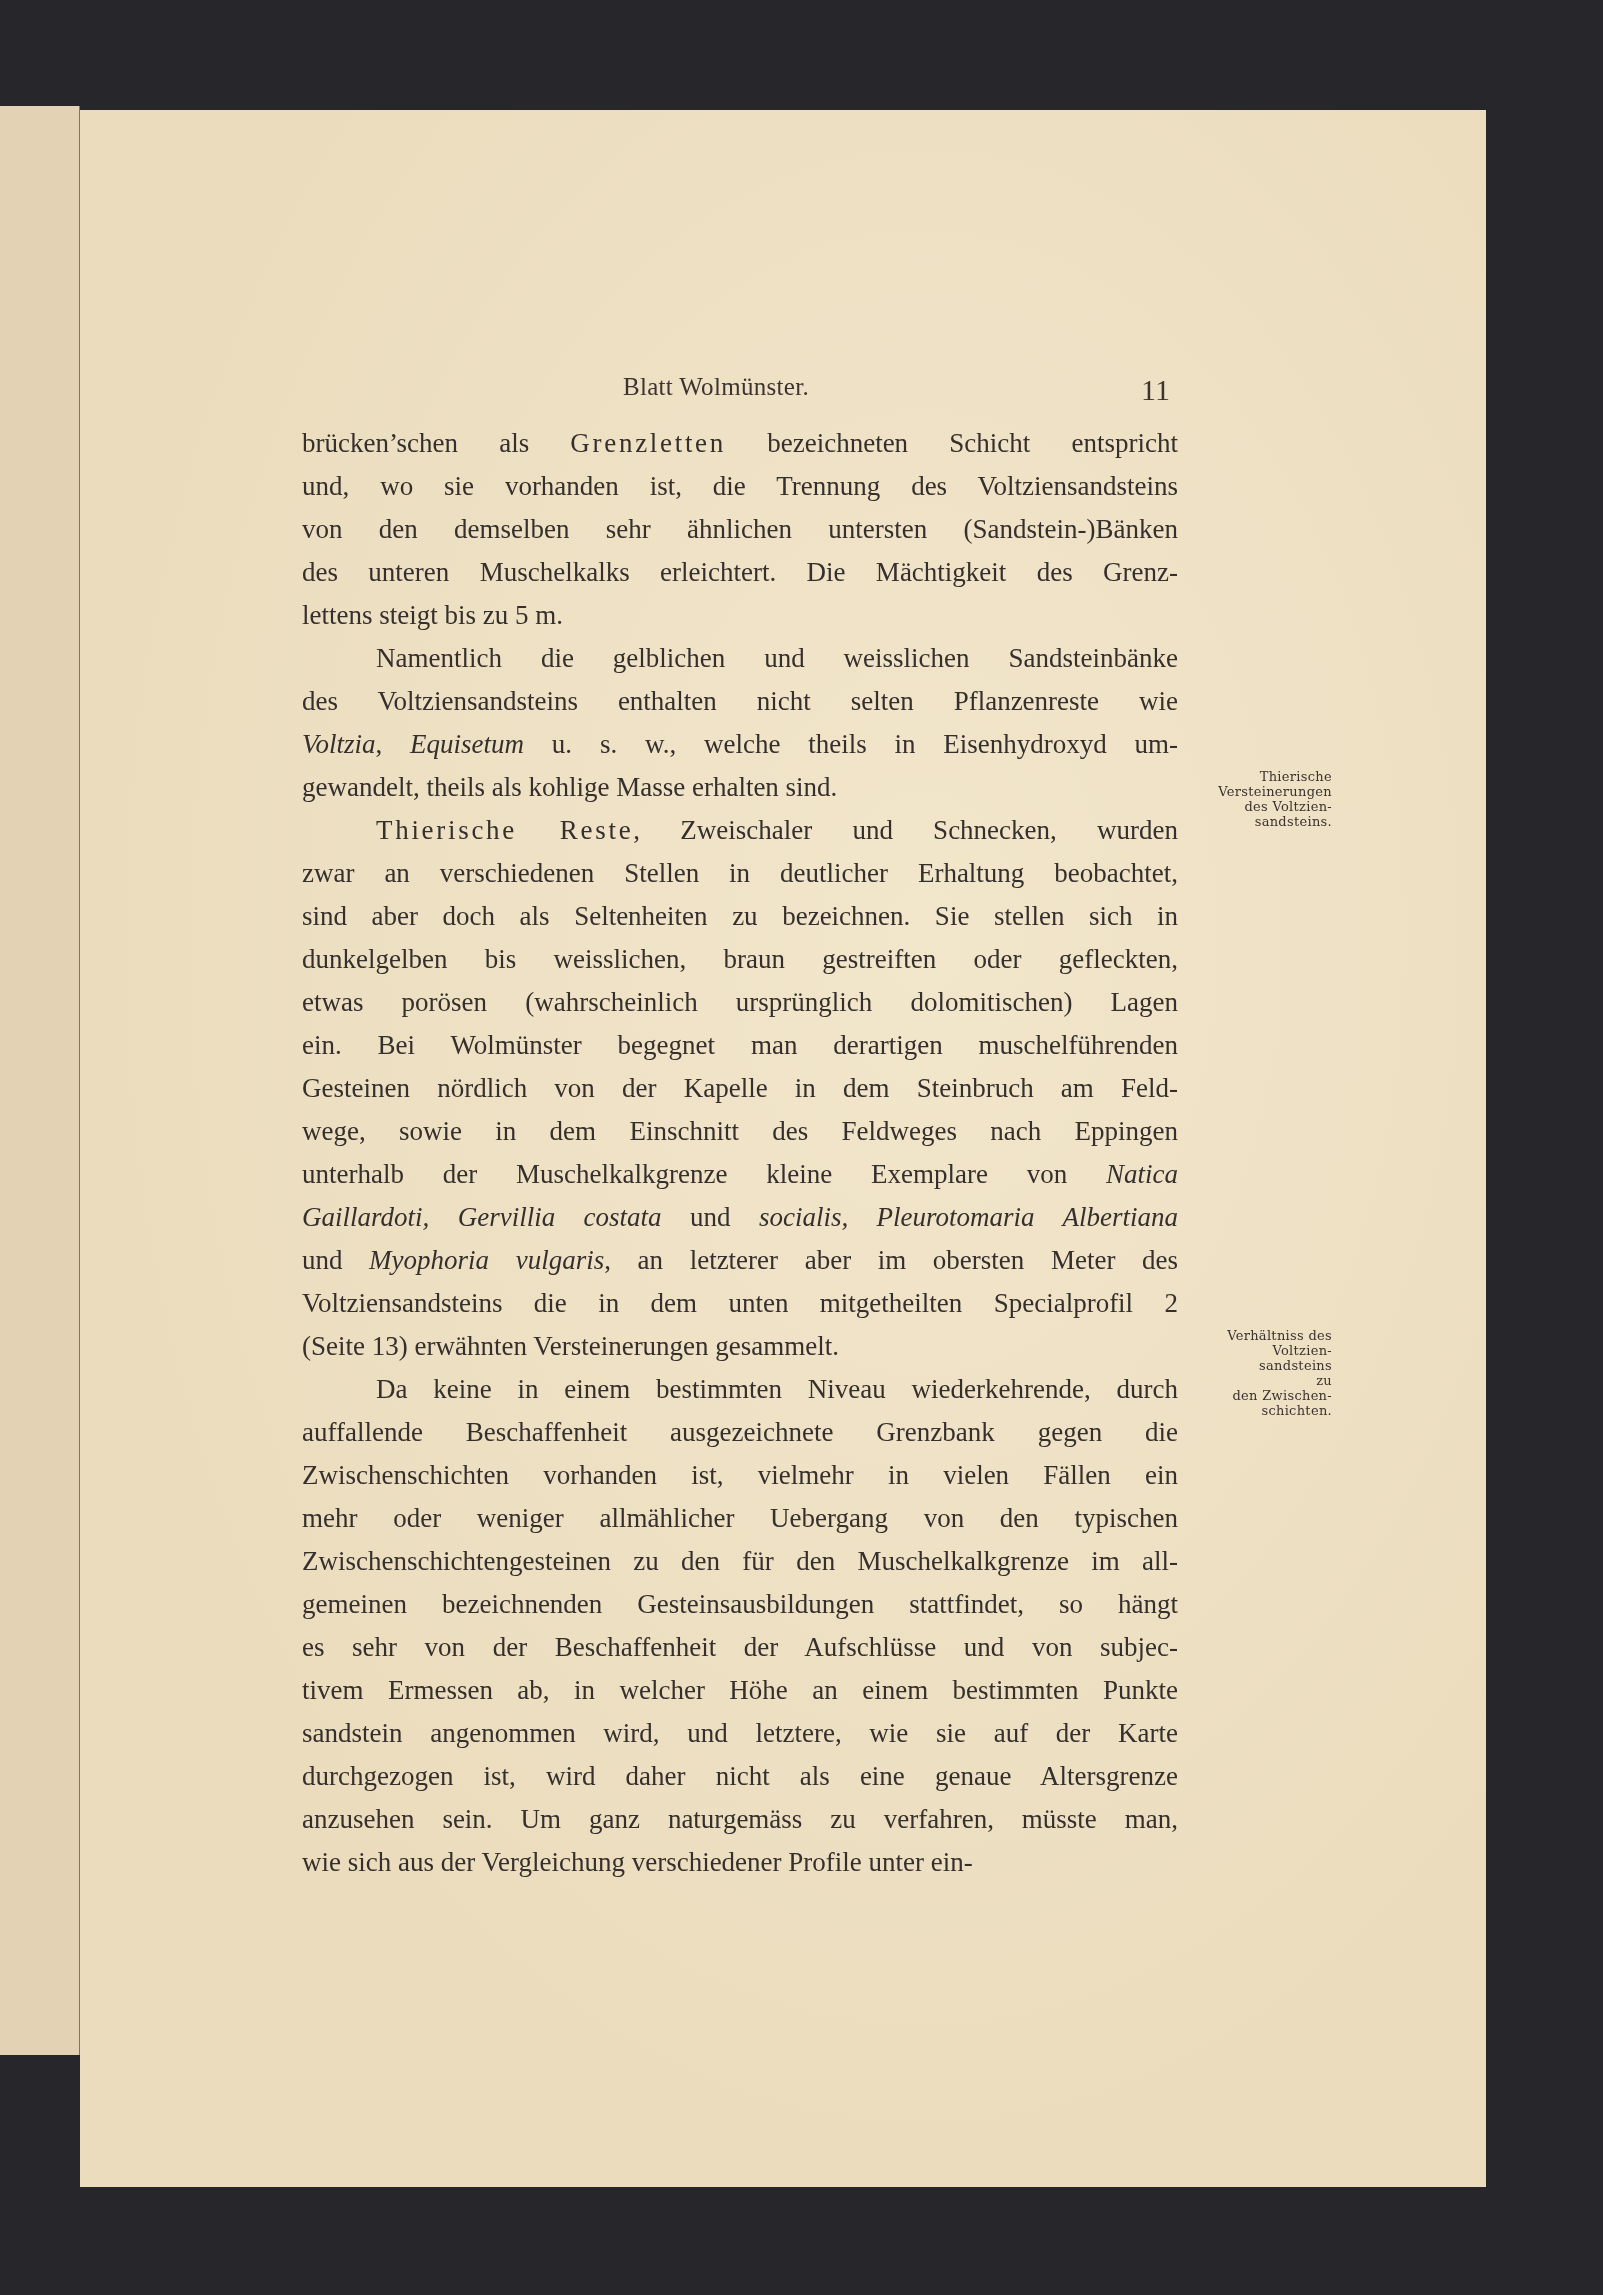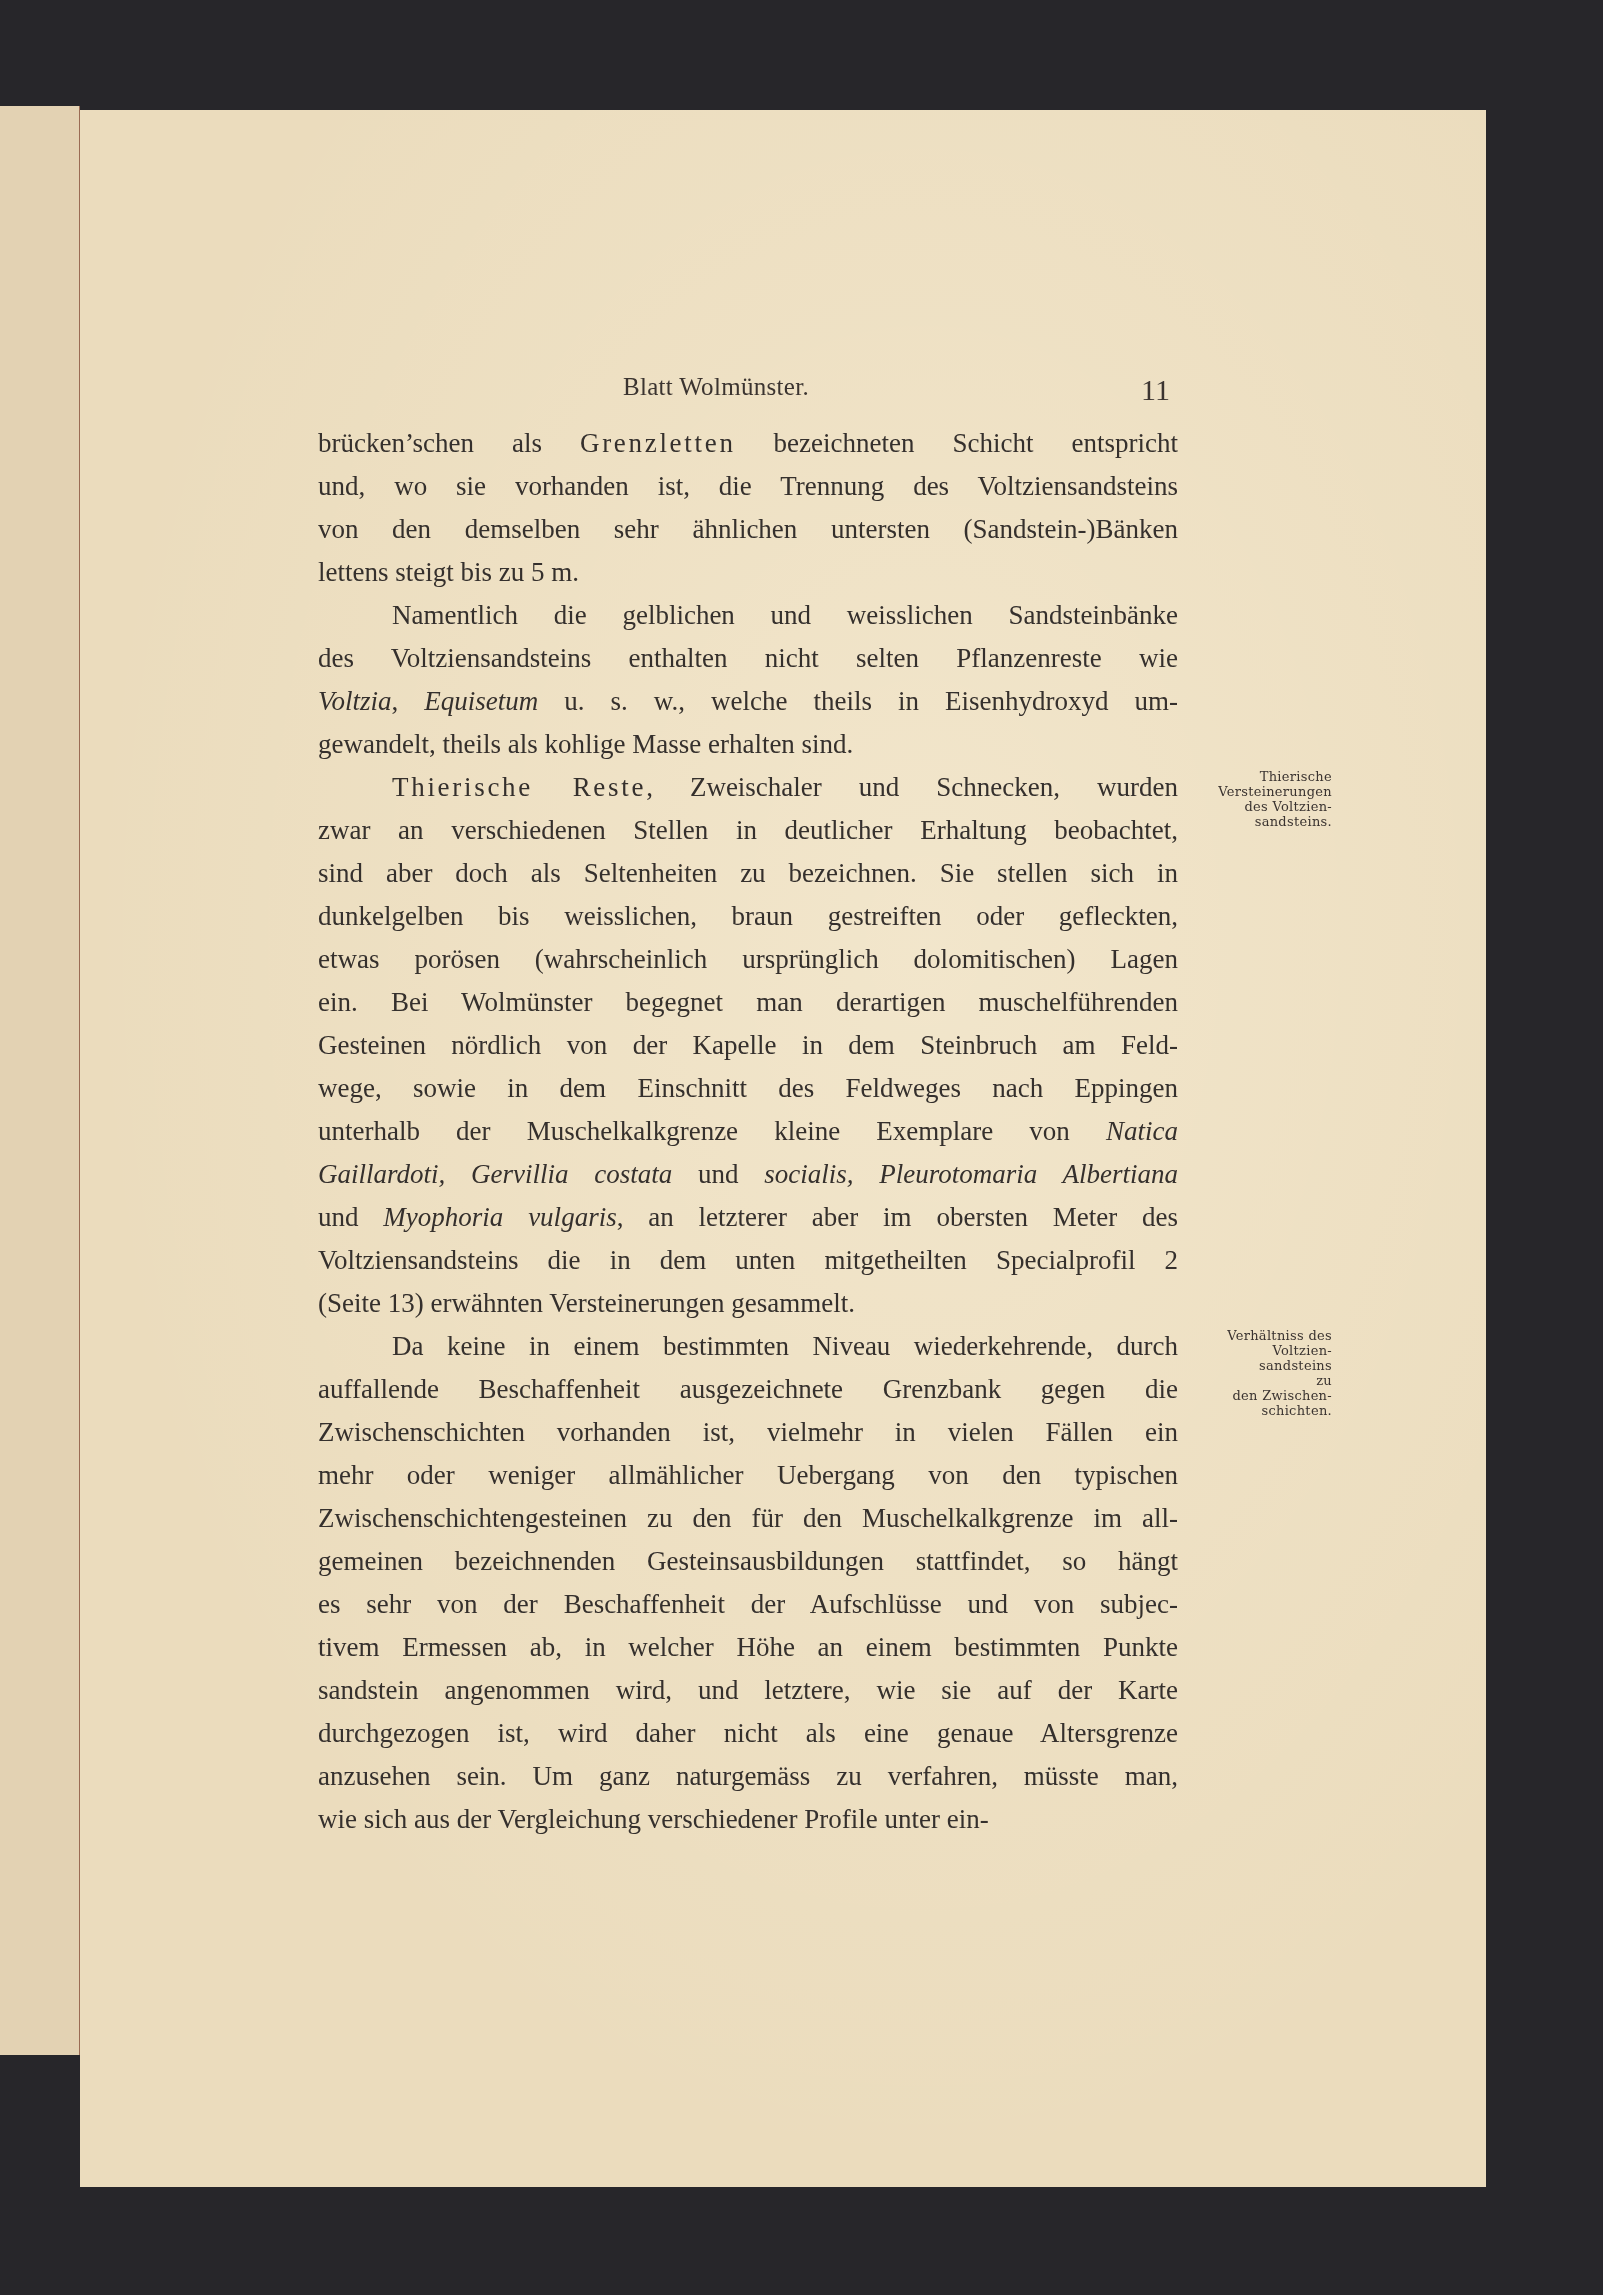--- a/index.html
+++ b/index.html
@@ -36,21 +36,20 @@
     position: absolute; left: 222px; top: 312px; width: 876px;
     font-size: 27px; line-height: 43px; color: #35302d;
     text-align: justify;
     font-stretch: condensed;
     transform-origin: left top;
   }
   .body-text p { margin: 0; }
   .line {
     display: block; white-space: nowrap; text-align-last: justify; text-align: justify;
     height: 43px;
-    margin-left: 16px;
   }
   .line.last { text-align-last: left; }
   .spaced { letter-spacing: 2.7px; }
   em { font-style: italic; }
   .margin-note {
     position: absolute; width: 155px; text-align: right;
     font-family: "DejaVu Serif", serif; font-size: 13px; line-height: 15px;
     color: #3a3330; letter-spacing: 0.3px;
   }
   .note-1 { left: 1097px; top: 659px; }
@@ -66,20 +65,21 @@
   <div class="header">
     <span class="running-title">Blatt Wolmünster.</span>
     <span class="page-number">11</span>
   </div>
 
   <div class="body-text" id="body-text">
       <p>
         <span class="line"><span>brücken’schen als </span><span class="spaced">Grenzletten</span><span> bezeichneten Schicht entspricht</span></span>
         <span class="line"><span>und, wo sie vorhanden ist, die Trennung des Voltziensandsteins</span></span>
         <span class="line"><span>von den demselben sehr ähnlichen untersten (Sandstein-)Bänken</span></span>
+        <span class="line"><span>des unteren Muschelkalks erleichtert. Die Mächtigkeit des Grenz-</span></span>
         <span class="line last"><span>lettens steigt bis zu 5 m.</span></span>
       </p>
       <p>
         <span class="line" style="text-indent: 74px;"><span>Namentlich die gelblichen und weisslichen Sandsteinbänke</span></span>
         <span class="line"><span>des Voltziensandsteins enthalten nicht selten Pflanzenreste wie</span></span>
         <span class="line"><em>Voltzia</em><span>, </span><em>Equisetum</em><span> u. s. w., welche theils in Eisenhydroxyd um-</span></span>
         <span class="line last"><span>gewandelt, theils als kohlige Masse erhalten sind.</span></span>
       </p>
       <p>
         <span class="line" style="text-indent: 74px;"><span class="spaced">Thierische Reste</span><span>, Zweischaler und Schnecken, wurden</span></span>

